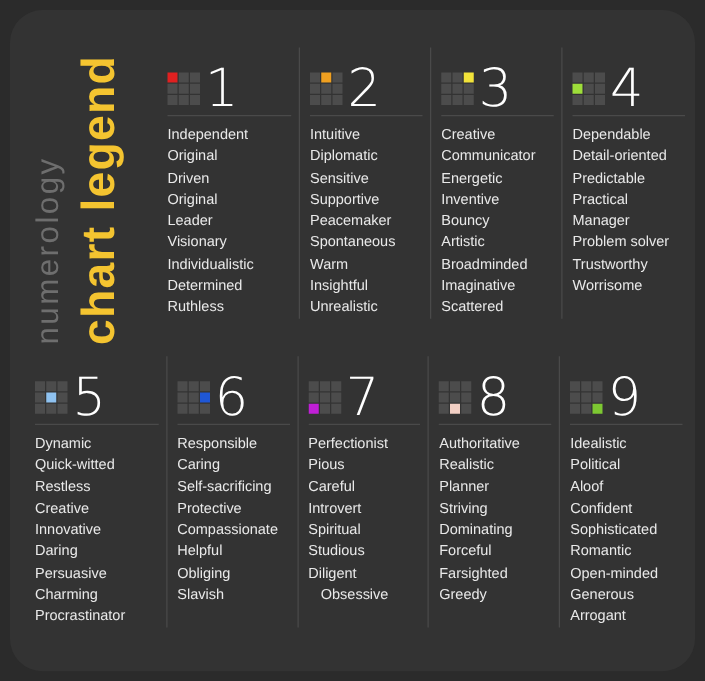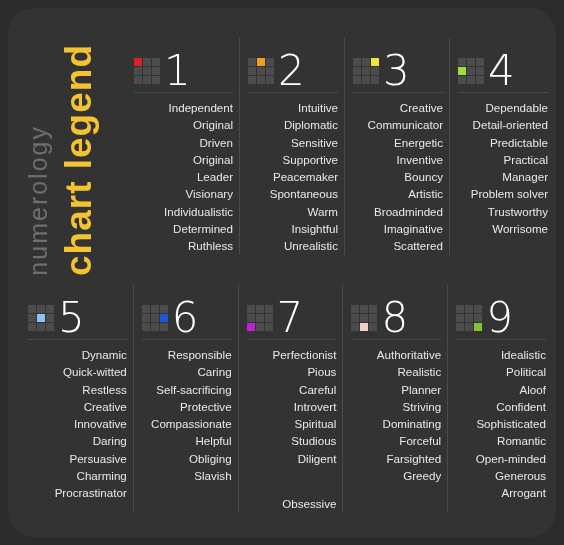--- a/index.html
+++ b/index.html
@@ -120,29 +120,28 @@
   .divider {
     height: 1px;
     background: #4a4a4a;
     margin: 2px 0 6px 0;
   }
 
   ul.traits {
     list-style: none;
     margin: 0;
     padding: 0;
-    text-align: right;
   }
   ul.traits li {
     color: #e9e9e9;
     font-size: 11.6px;
     line-height: 17.3px;
     white-space: nowrap;
   }
-  li.indent { padding-left: 10px; margin-top: 28px; }
+  li.indent { padding-left: 10px; }
 </style>
 </head>
 <body>
 
 <div id="card">
 
   <div id="title-block">
     <div class="vtitle" id="title-word-1">numerology</div>
     <div class="vtitle" id="title-word-2">chart legend</div>
   </div>

